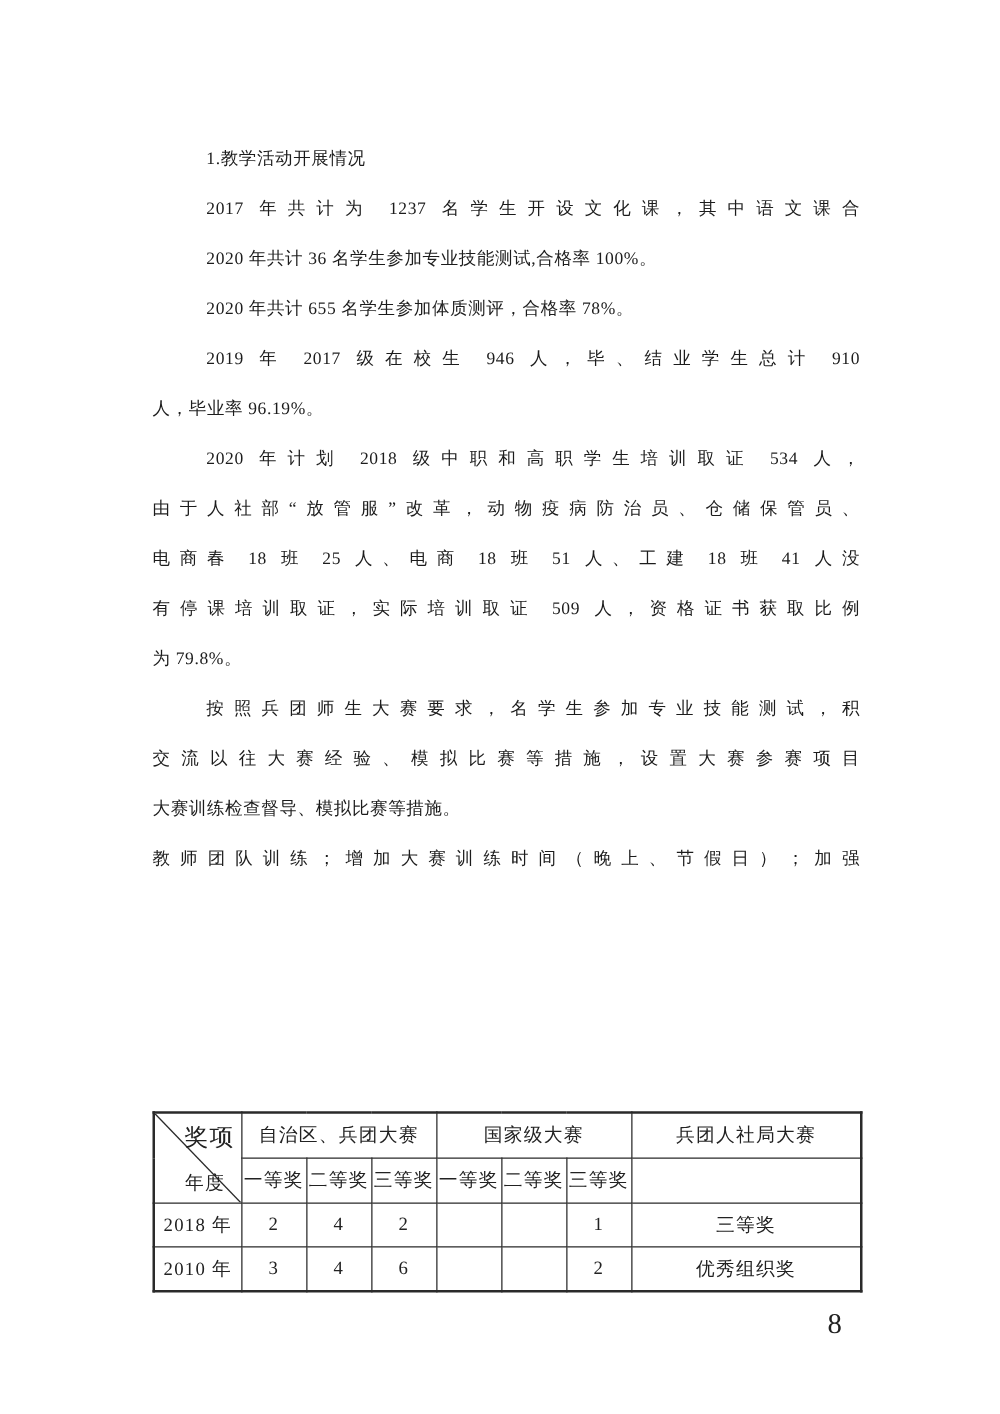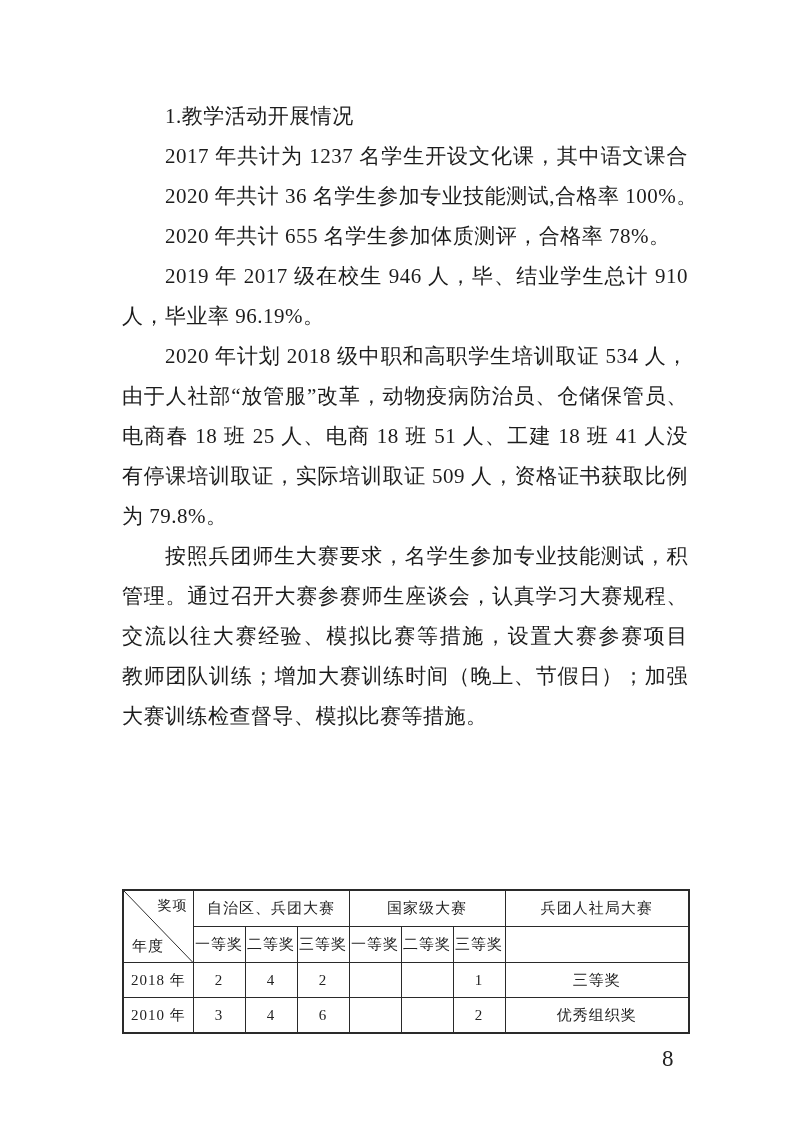--- a/index.html
+++ b/index.html
@@ -12,23 +12,23 @@
     width: 800px;
     height: 1131px;
     background: #ffffff;
     font-family: "Liberation Serif", "DejaVu Serif", serif;
     color: #1c1c1c;
     overflow: hidden;
   }
   .content {
     position: absolute;
     left: 122px;
-    top: 96px;
+    top: 108px;
     width: 566px;
-    font-size: 21px;
+    font-size: 14px;
   }
   .tline {
     height: 40px;
     line-height: 40px;
     letter-spacing: 0.5px;
     white-space: nowrap;
   }
   .tline.j {
     white-space: normal;
     text-align: justify;
@@ -67,25 +67,25 @@
   }
   td.corner svg.diag {
     position: absolute;
     left: 0; top: 0;
     width: 100%; height: 100%;
     display: block;
   }
   .corner-tr {
     position: absolute;
     top: 6px; right: 5px;
-    font-size: 14px;
+    font-size: 19px;
   }
   .corner-bl {
     position: absolute;
-    bottom: 6px; left: 8px;
+    bottom: 6px; left: 24px;
     font-size: 15px;
   }
   .page-num {
     position: absolute;
     left: 662px;
     top: 1046px;
     font-size: 23px;
     color: #222;
   }
 </style>
@@ -100,24 +100,23 @@
     <div class="tline i">2020 年共计 36 名学生参加专业技能测试,合格率 100%。</div>
     <div class="tline i">2020 年共计 655 名学生参加体质测评，合格率 78%。</div>
     <div class="tline i j">2019 年 2017 级在校生 946 人，毕、结业学生总计 910</div>
     <div class="tline">人，毕业率 96.19%。</div>
     <div class="tline i j">2020 年计划 2018 级中职和高职学生培训取证 534 人，</div>
     <div class="tline j">由于人社部“放管服”改革，动物疫病防治员、仓储保管员、</div>
     <div class="tline j">电商春 18 班 25 人、电商 18 班 51 人、工建 18 班 41 人没</div>
     <div class="tline j">有停课培训取证，实际培训取证 509 人，资格证书获取比例</div>
     <div class="tline">为 79.8%。</div>
     <div class="tline i j">按照兵团师生大赛要求，名学生参加专业技能测试，积</div>
-    <div class="tline j">管理。通过召开大赛参赛师生座谈会，认真学习大赛规程、</div>
     <div class="tline j">交流以往大赛经验、模拟比赛等措施，设置大赛参赛项目</div>
+    <div class="tline">大赛训练检查督导、模拟比赛等措施。</div>
     <div class="tline j">教师团队训练；增加大赛训练时间（晚上、节假日）；加强</div>
-    <div class="tline">大赛训练检查督导、模拟比赛等措施。</div>
   </div>
 
   <table class="awards">
     <colgroup>
       <col style="width:70px">
       <col style="width:52px">
         <col style="width:52px">
         <col style="width:52px">
       <col style="width:52px">
         <col style="width:52px">

